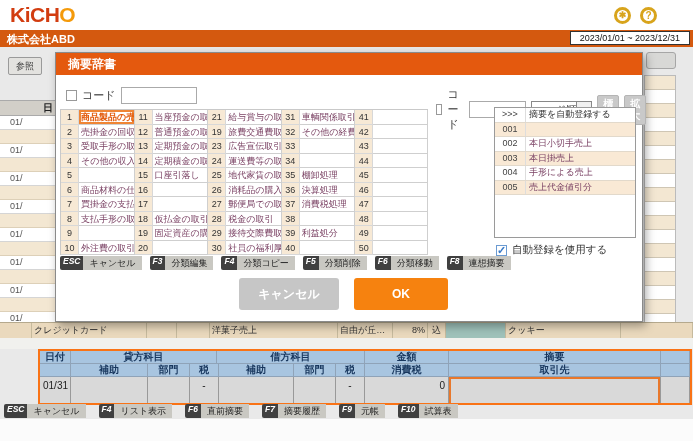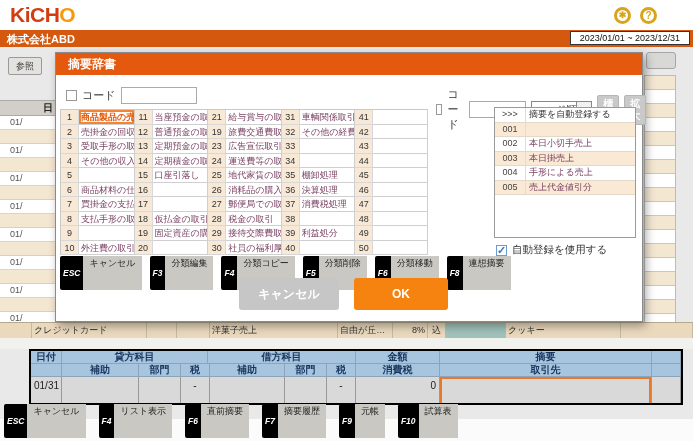--- a/index.html
+++ b/index.html
@@ -34,22 +34,22 @@
   .strip i{display:block;height:13px;border-bottom:1px solid #cfc6b4;}
   .strip i:nth-child(odd){background:#f3e7d2;}
   
   .bg-detail{position:absolute;left:0;top:322px;width:693px;height:16px;background:#ead9bd;
              border-top:1px solid #b5a98d;border-bottom:1px solid #b5a98d;display:flex;
              font-size:9px;color:#333;line-height:15px;}
   .bg-detail span{border-right:1px solid #c6ba9d;white-space:nowrap;overflow:hidden;padding:0 2px;box-sizing:border-box;}
   .bg-detail .teal{background:#9fc2ba;}
   .bg-strip2{position:absolute;left:0;top:338px;width:693px;height:11px;background:#f1f1ee;}
   
-  .entry-wrap{position:absolute;left:29px;top:349px;width:650px;height:52px;overflow:hidden;
-              border:2px solid #000000;background:#7dd3fc;box-sizing:content-box;z-index:3;}
+  .entry-wrap{position:absolute;left:38px;top:349px;width:650px;height:52px;overflow:hidden;
+              border:2px solid #f97316;background:#7dd3fc;box-sizing:content-box;z-index:3;}
   .et-row{display:flex;}
   .et-row .c{box-sizing:border-box;border-right:1px solid #8fa3b8;border-bottom:1px solid #8fa3b8;
              overflow:hidden;white-space:nowrap;}
   .et-h{height:13px;font-size:10px;font-weight:bold;color:#17365d;text-align:center;line-height:12px;}
   .et-h .c{background:#a8c5e0;}
   .et-d{height:36px;font-size:10px;color:#222;line-height:18px;}
   .et-d .c{background:#d9d9d9;border-right:1px solid #999;border-bottom:1px solid #999;}
   .et-p{height:20px;font-size:8px;}
   .et-p .c{background:#fbfbfb;border-right:1px solid #aaa;}
   .c-date{width:31px;}.c-h1{width:77px;}.c-b1{width:42px;}.c-z1{width:29px;}
@@ -57,22 +57,22 @@
   .c-sum{width:212px;}.c-end{flex:1;}
   .g-debit{width:148px;}.g-credit{width:146px;}
   .t-center{text-align:center;}.t-right{text-align:right;padding-right:3px;}
   .cell-selected{box-shadow:inset 0 0 0 2px #e8782c;}
   .mini-badge{display:inline-block;border:1px solid #777;font-size:8px;line-height:9px;
               padding:0 1px;margin:1px 0 0 1px;color:#333;background:#fff;}
   
   .fkeys{position:absolute;display:flex;gap:13px;}
   .fkeys-bottom{left:4px;top:404px;z-index:3;}
   .fk{display:flex;align-items:stretch;}
-  .fk-key{background:#000000;color:#fff;font-size:8.5px;font-weight:bold;font-style:italic;
-          padding:12px 3px;border-radius:2px 0 0 2px;line-height:10px;}
+  .fk-key{background:#404040;color:#fff;font-size:8.5px;font-weight:bold;font-style:italic;
+          padding:0 3px;border-radius:2px 0 0 2px;line-height:10px;}
   .fk-label{background:#c9c8c2;color:#222;font-size:9px;padding:2px 6px;line-height:10px;}
   
   .modal{position:absolute;left:55px;top:52px;width:586px;height:268px;background:#fff;
          border:1px solid #8a8a8a;box-shadow:3px 4px 9px rgba(0,0,0,0.35);z-index:10;}
   .m-title{height:22px;background:#e4590e;color:#fff;font-size:12px;font-weight:bold;
            line-height:22px;padding-left:12px;}
   .chk{display:inline-block;width:11px;height:11px;border:1px solid #999;background:#fff;
        vertical-align:middle;box-sizing:border-box;}
   .chk.checked{border-color:#6b9bd2;color:#3a7bc8;font-size:11px;line-height:9px;text-align:center;font-weight:bold;}
   .code-group{position:absolute;top:34px;display:flex;align-items:center;gap:5px;font-size:11px;color:#333;}

